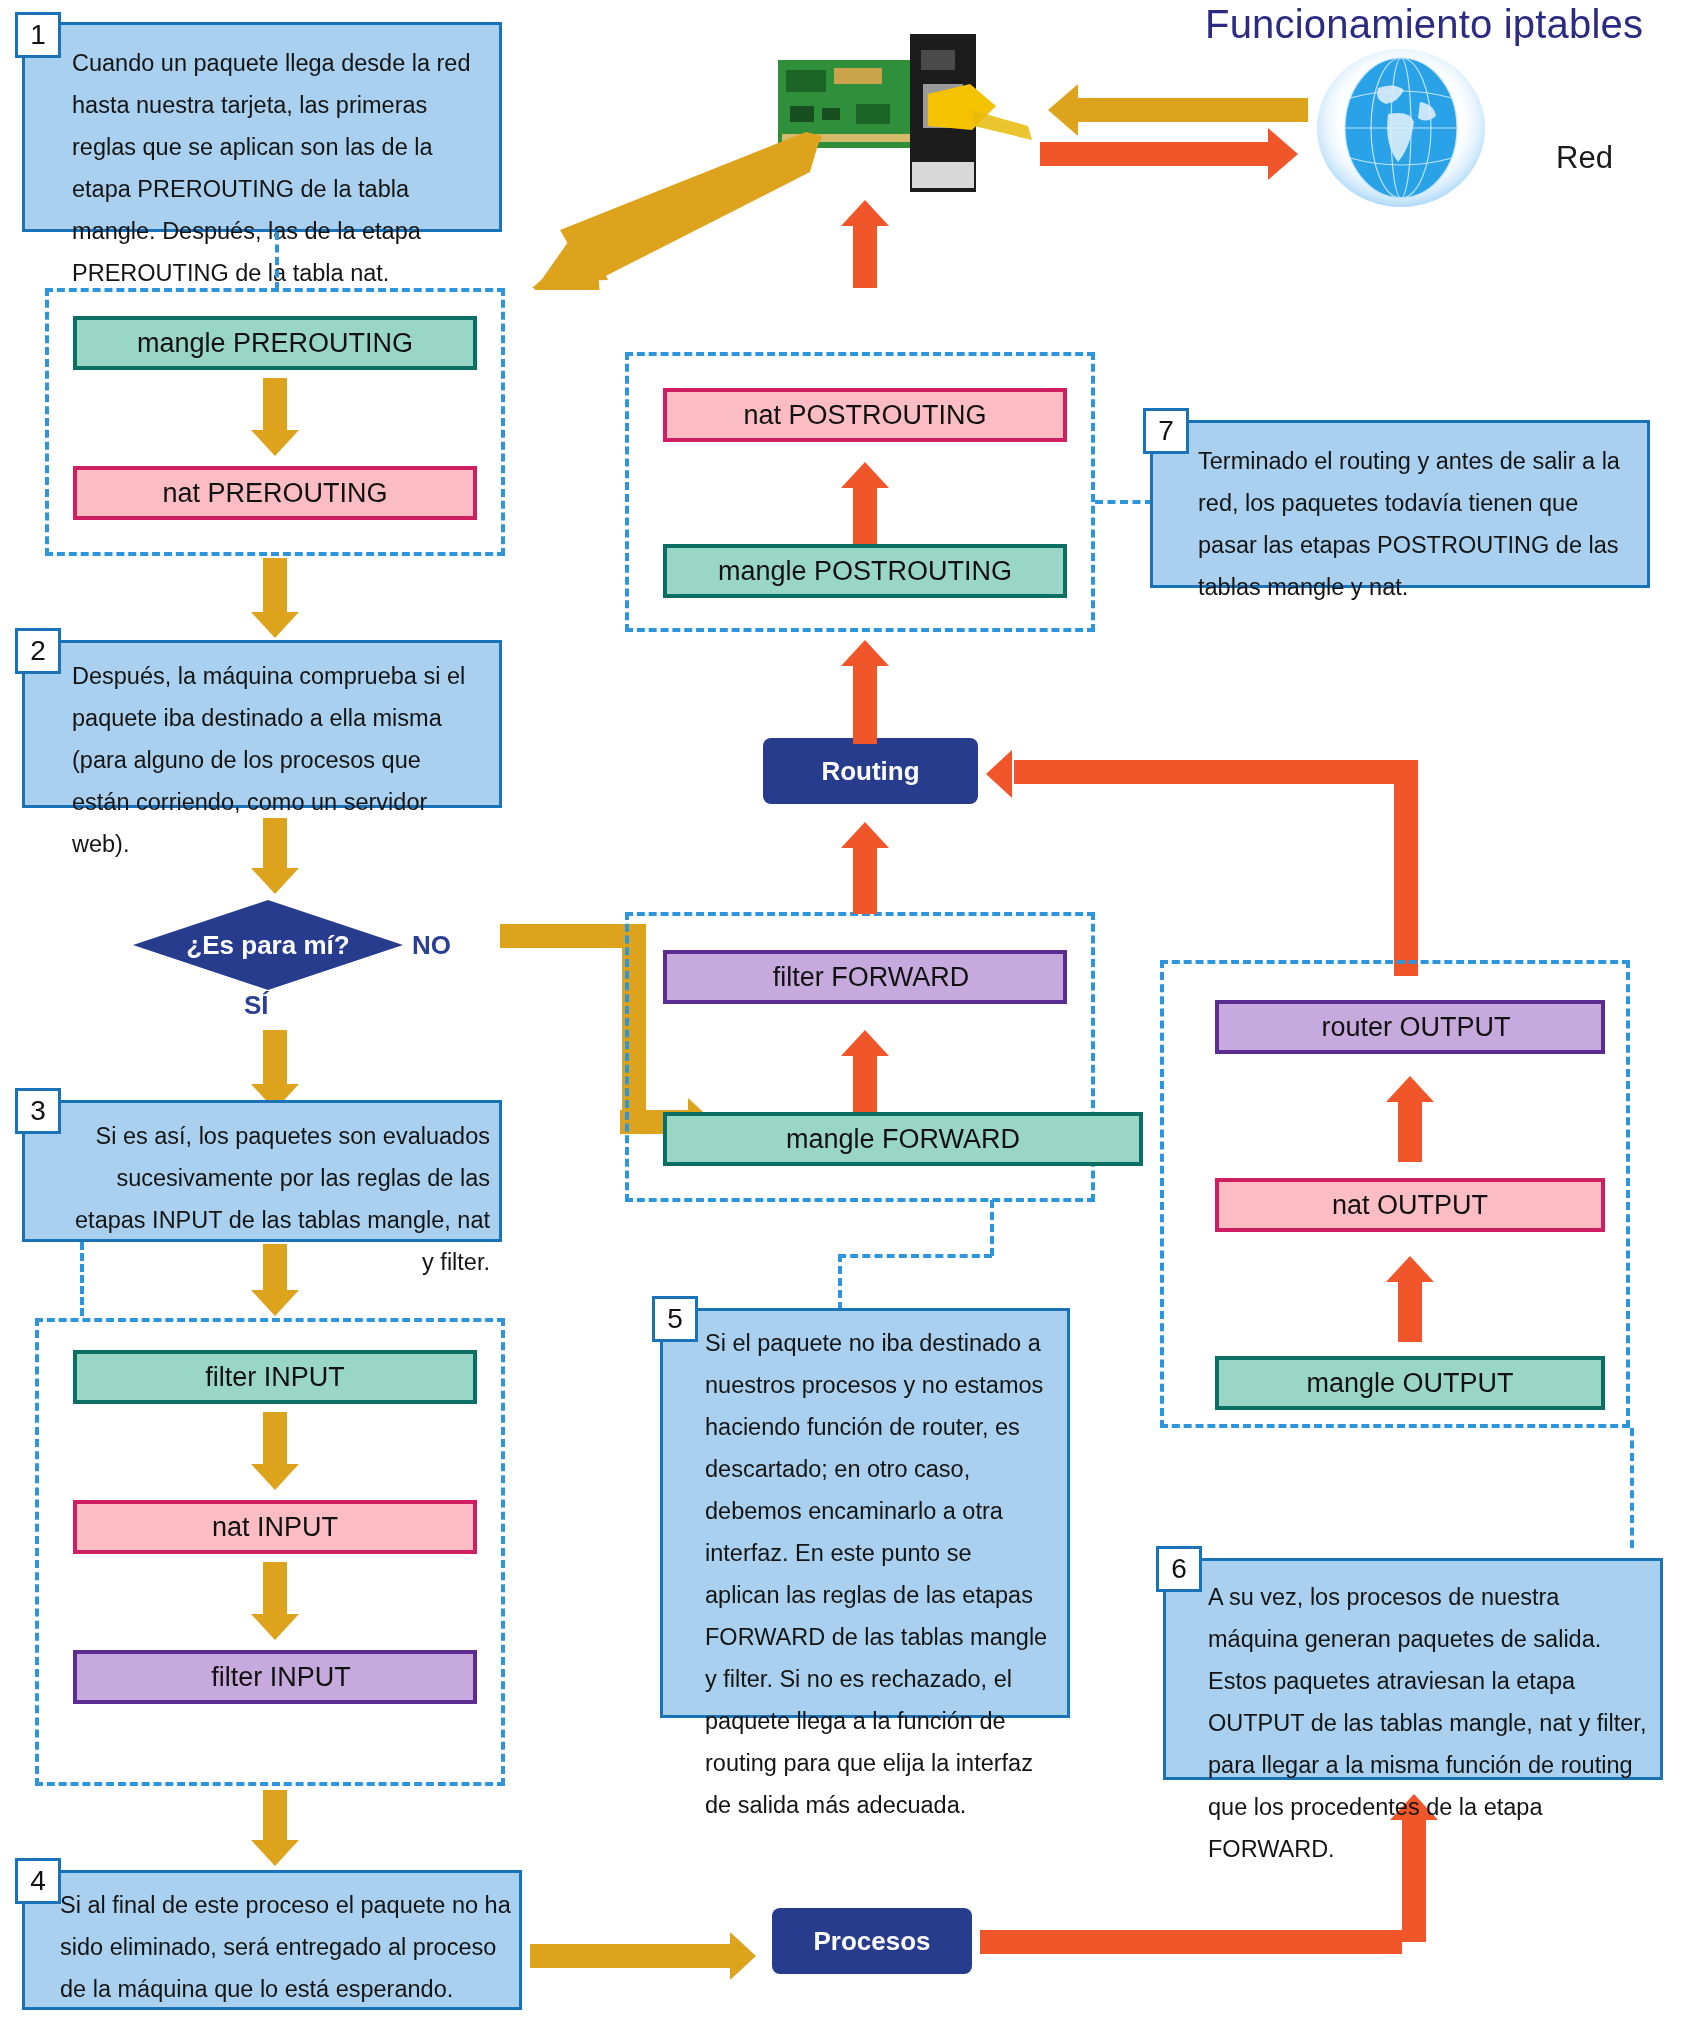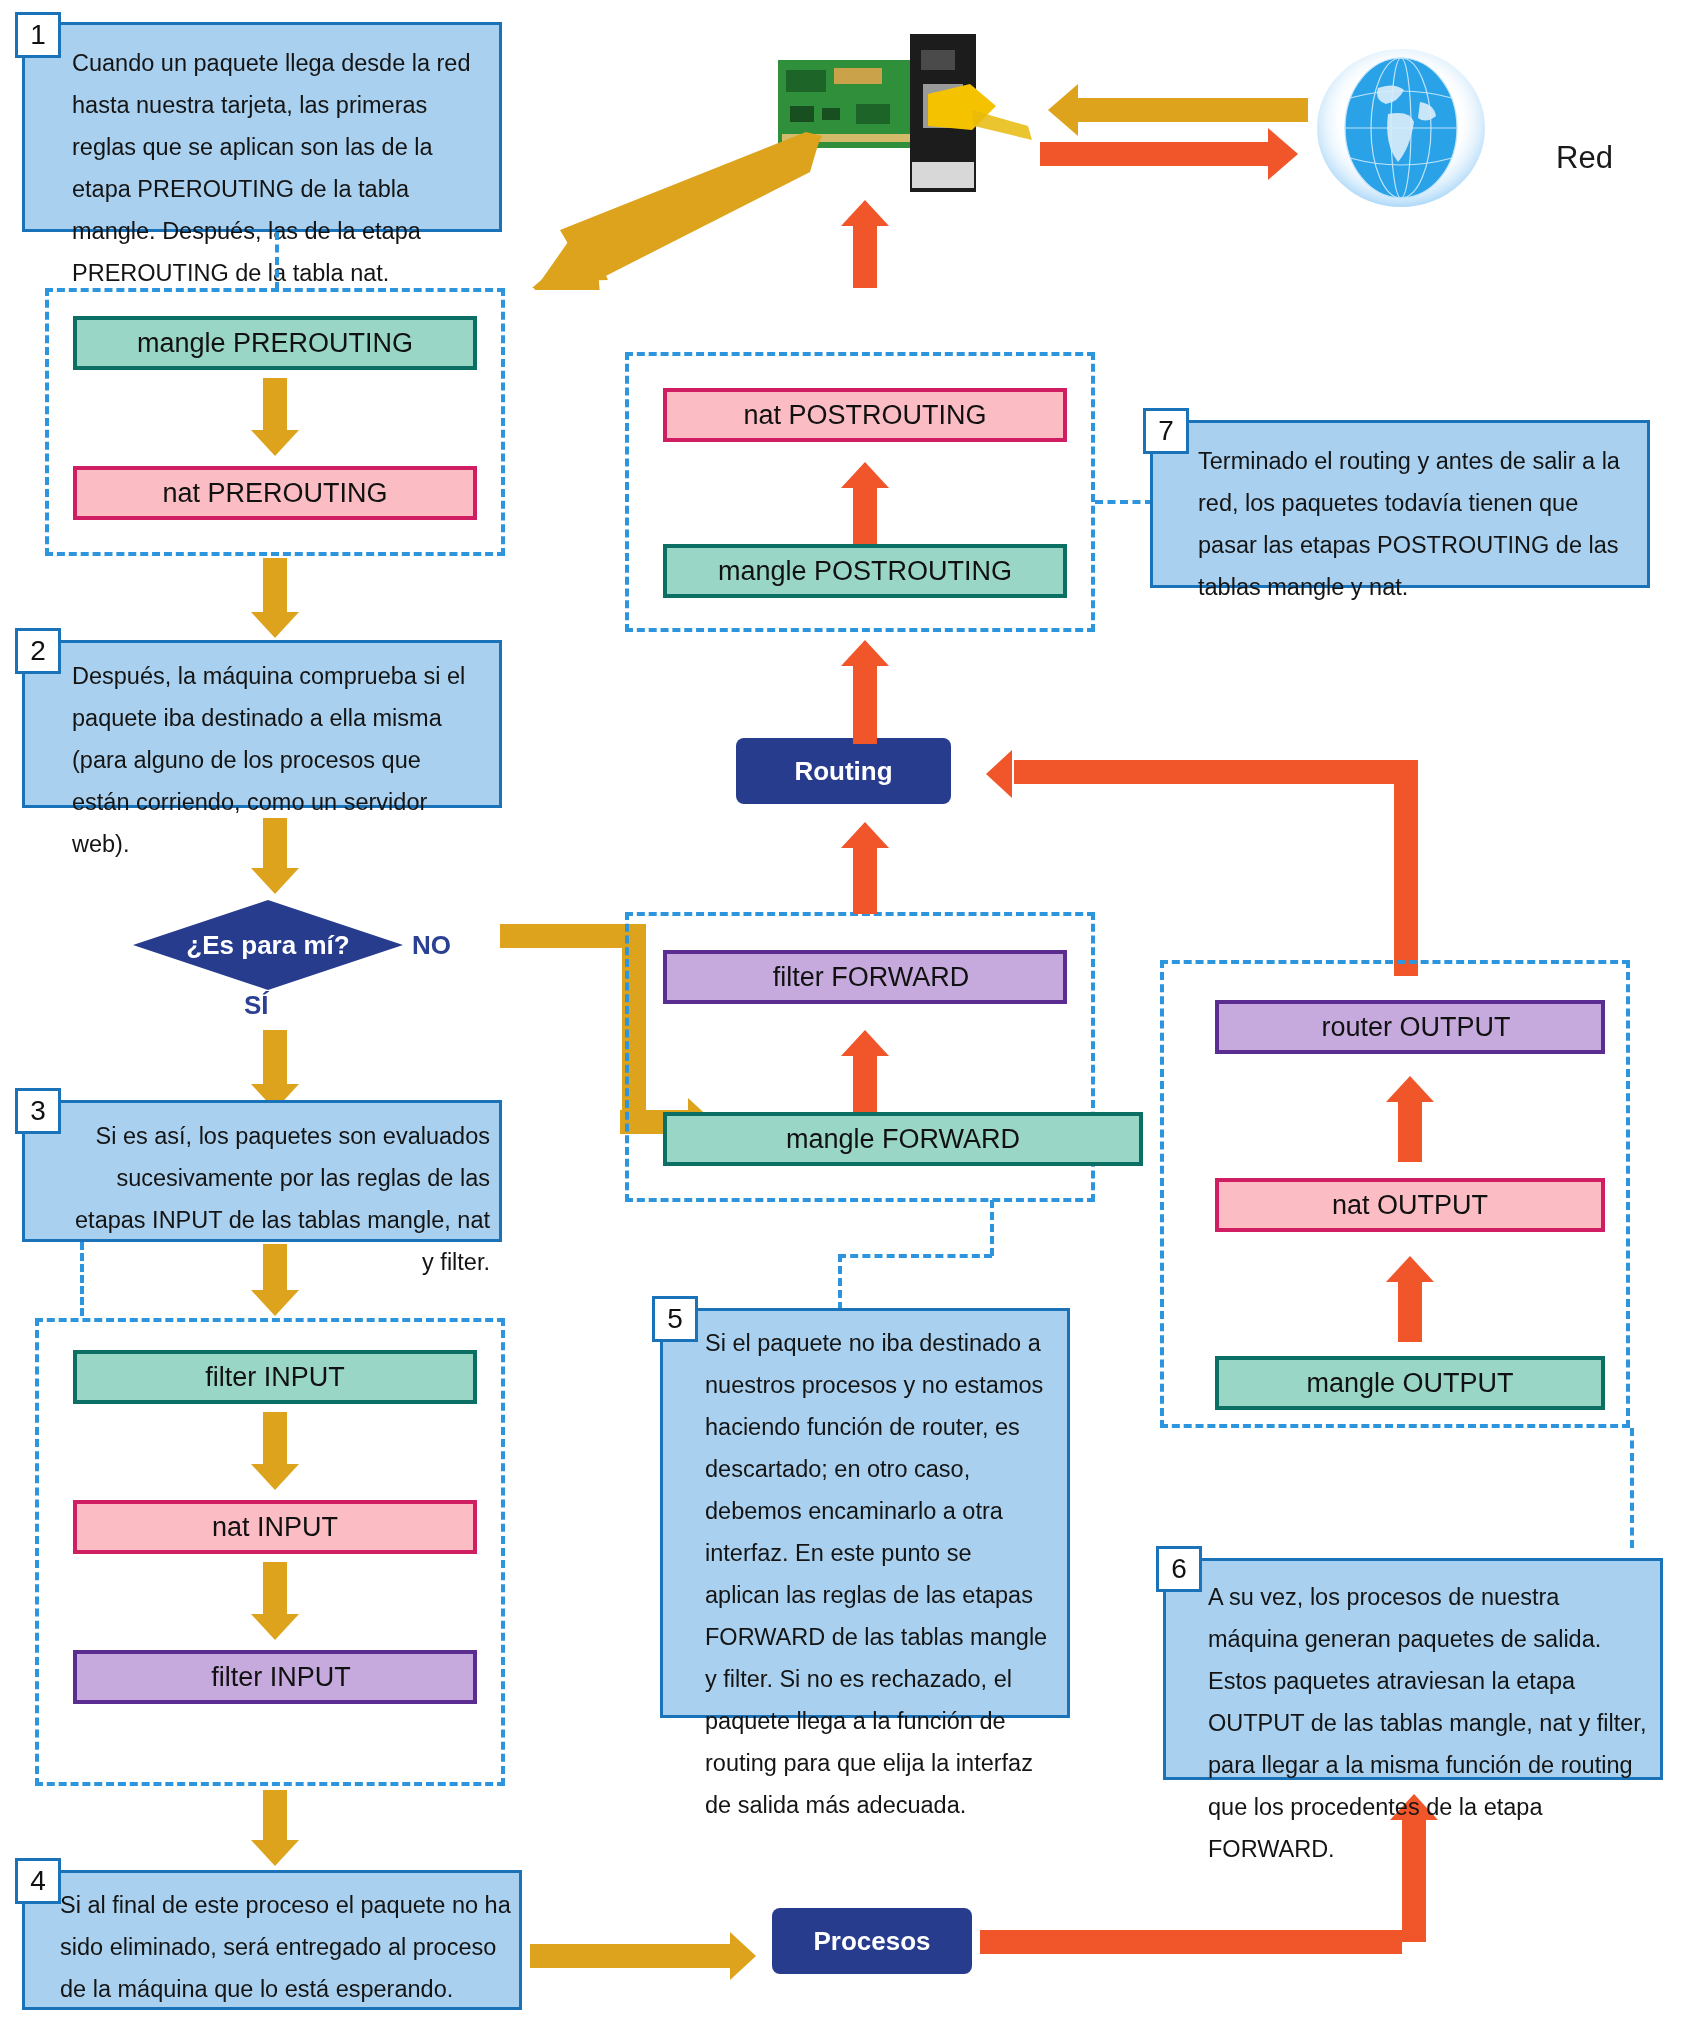--- a/index.html
+++ b/index.html
@@ -91,20 +91,21 @@
 
   
   .nic{position:absolute;}
   .globe{position:absolute;}
 </style>
 </head>
 <body>
 
 <div class="canvas">
 
+  <div class="title" style="left:1205px;top:2px;">Funcionamiento iptables</div>
 
   <svg class="nic" style="left:760px;top:22px;" width="290" height="175" viewBox="0 0 290 175">
     <rect x="18" y="38" width="150" height="88" fill="#2f8f3a"></rect>
     <rect x="26" y="48" width="40" height="22" fill="#1c6427"></rect>
     <rect x="74" y="46" width="48" height="16" fill="#caa24a"></rect>
     <rect x="30" y="84" width="24" height="16" fill="#184f20"></rect>
     <rect x="62" y="86" width="18" height="12" fill="#184f20"></rect>
     <rect x="96" y="82" width="34" height="20" fill="#1c6427"></rect>
     <rect x="22" y="112" width="140" height="8" fill="#d3bb6a"></rect>
     <rect x="150" y="12" width="66" height="158" fill="#1c1c1c"></rect>
@@ -273,21 +274,21 @@
   </div>
 
   <div class="dashline v" style="left:990px;top:1200px;height:56px;"></div>
   <div class="dashline h" style="left:838px;top:1254px;width:154px;"></div>
   <div class="dashline v" style="left:838px;top:1254px;height:56px;"></div>
 
   <div class="note" style="left:660px;top:1308px;width:410px;height:410px;"></div>
   <div class="note-badge" style="left:652px;top:1296px;">5</div>
   <div class="note-text" style="left:705px;top:1322px;width:345px;">Si el paquete no iba destinado a nuestros procesos y no estamos haciendo función de router, es descartado; en otro caso, debemos encaminarlo a otra interfaz. En este punto se aplican las reglas de las etapas FORWARD de las tablas mangle y filter. Si no es rechazado, el  paquete  llega a la función de routing para que elija la interfaz de salida más adecuada.</div>
 
-  <div class="pill" style="left:736px;top:738px;width:215px;height:66px;">Routing</div>
+  <div class="pill" style="left:763px;top:738px;width:215px;height:66px;">Routing</div>
 
   <div class="ar orange" style="left:978px;top:748px;width:440px;height:54px;">
     <div class="shaft" style="left:36px;top:12px;width:404px;height:24px;"></div>
     <div class="head left" style="left:8px;top:2px;"></div>
   </div>
   <div class="ar orange" style="left:1394px;top:760px;width:30px;height:216px;">
     <div class="shaft" style="left:0px;top:0px;width:24px;height:216px;"></div>
   </div>
 
   <div class="ar orange" style="left:838px;top:640px;width:54px;height:104px;">

